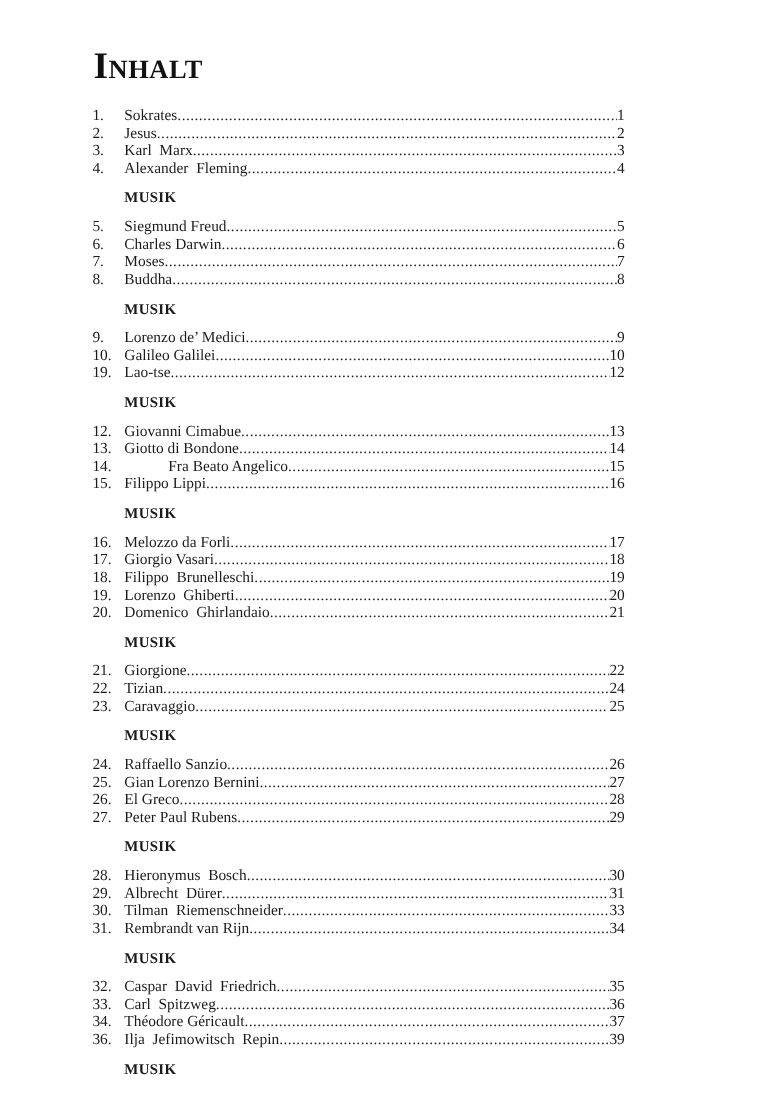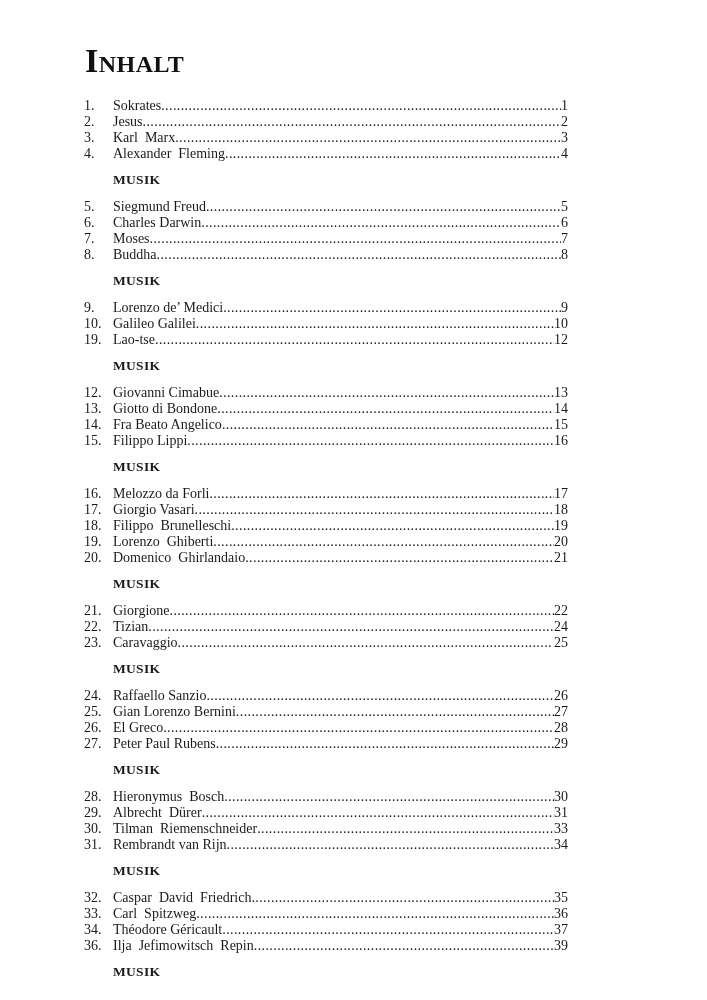--- a/index.html
+++ b/index.html
@@ -106,21 +106,21 @@
         <span class="page" style="white-space: pre;">13</span>
       </div>
       <div class="row">
         <span class="num">13.</span>
         <span class="name" style="white-space: pre;">Giotto di Bondone</span>
         <span class="dots"></span>
         <span class="page" style="white-space: pre;">14</span>
       </div>
       <div class="row">
         <span class="num">14.</span>
-        <span class="name" style="white-space: pre;">Fra Beato Angelico</span>
+        <span class="name" style="white-space: pre; margin-left: 40px;">Fra Beato Angelico</span>
         <span class="dots"></span>
         <span class="page" style="white-space: pre;">15</span>
       </div>
       <div class="row">
         <span class="num">15.</span>
         <span class="name" style="white-space: pre;">Filippo Lippi</span>
         <span class="dots"></span>
         <span class="page" style="white-space: pre;">16</span>
       </div>
       <div class="section">MUSIK</div>

